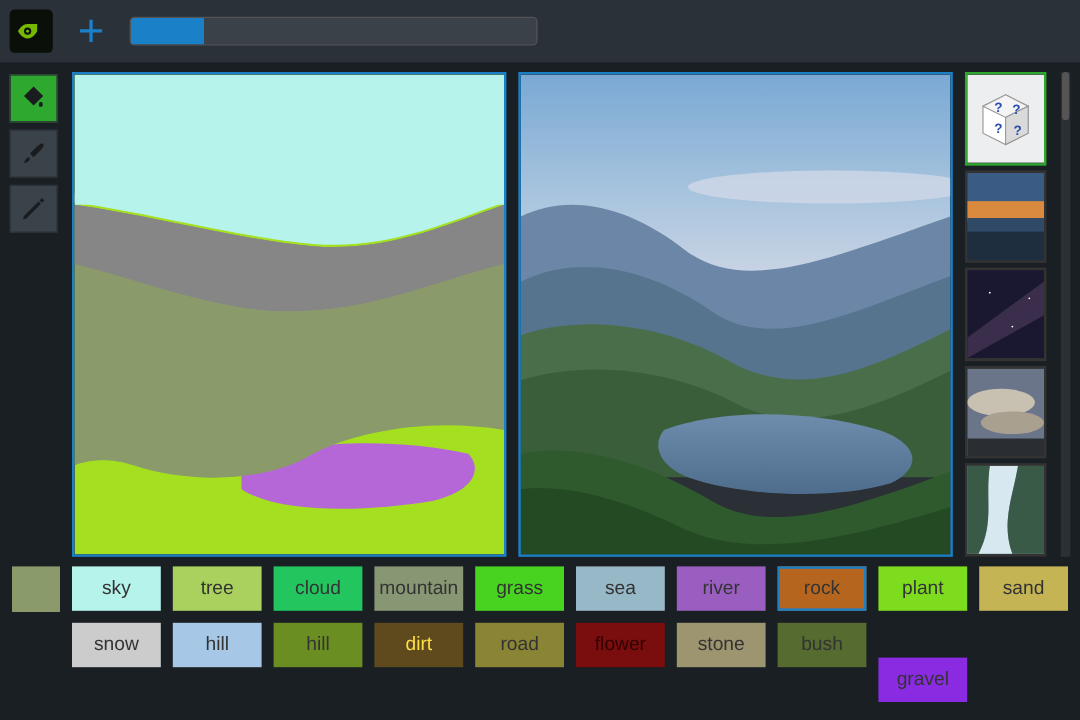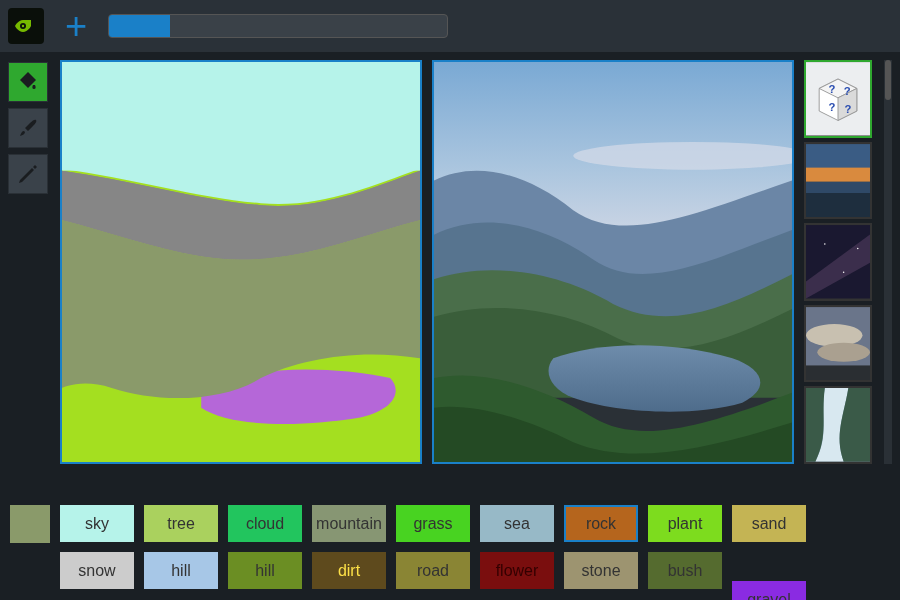--- a/index.html
+++ b/index.html
@@ -235,40 +235,43 @@
         <path d="M68 0 L45 0 C40 30 30 50 40 78 L68 78 Z" fill="#3a5a48"></path>
       </svg>
     </div>
   </div>
   <div class="scrollbar">
     <div class="track"></div>
   </div>
 </div>
 
 <div class="palette">
-  <div class="prow" style="gap: 10px; display: flex; margin-top: 33px;">
+  <div class="prow" style="gap: 10px; display: flex;">
     <div class="swatch-big" style="background: rgb(138, 154, 106);"></div>
     <div class="swatch" style="background: rgb(182, 243, 234);">
         <span>sky</span>
       </div>
       <div class="swatch" style="background: rgb(170, 209, 94);">
         <span>tree</span>
       </div>
       <div class="swatch" style="background: #22c55e;">
         <span>cloud</span>
       </div>
       <div class="swatch" style="background: rgb(135, 150, 115);">
         <span>mountain</span>
       </div>
       <div class="swatch" style="background: rgb(72, 211, 33);">
         <span>grass</span>
       </div>
       <div class="swatch" style="background: rgb(151, 185, 199); text-align: right;">
         <span>sea</span>
       </div>
+      <div class="swatch" style="background: rgb(154, 94, 192);">
+        <span>river</span>
+      </div>
       <div class="swatch sel" style="background: rgb(181, 101, 29);">
         <span>rock</span>
       </div>
       <div class="swatch" style="background: rgb(125, 220, 30);">
         <span>plant</span>
       </div>
       <div class="swatch" style="background: rgb(196, 180, 84);">
         <span>sand</span>
       </div>
   </div>

